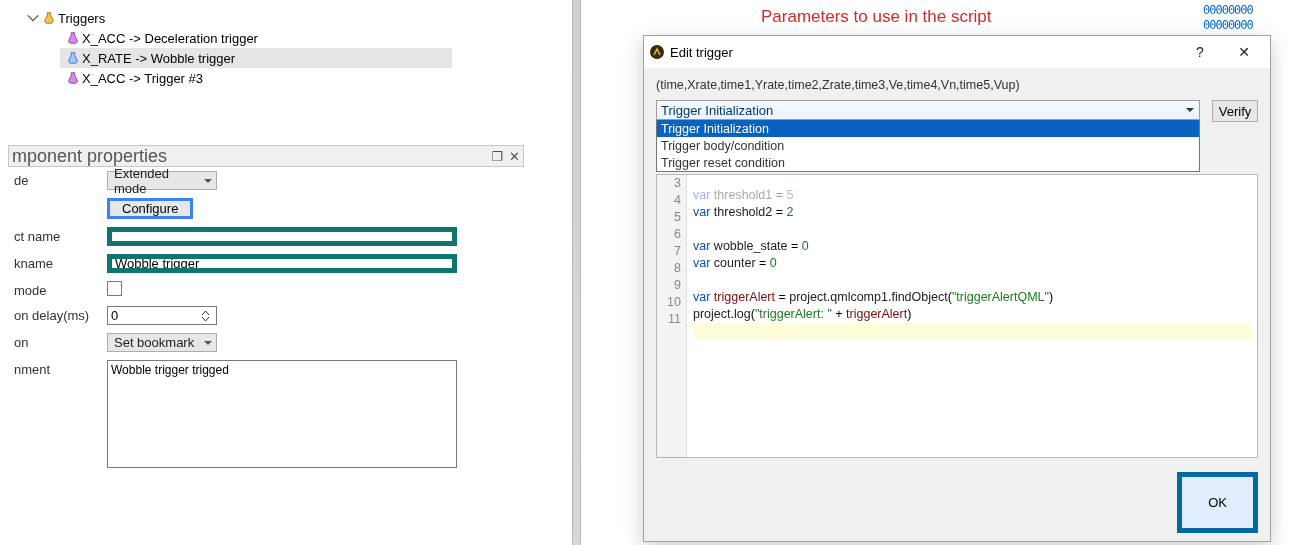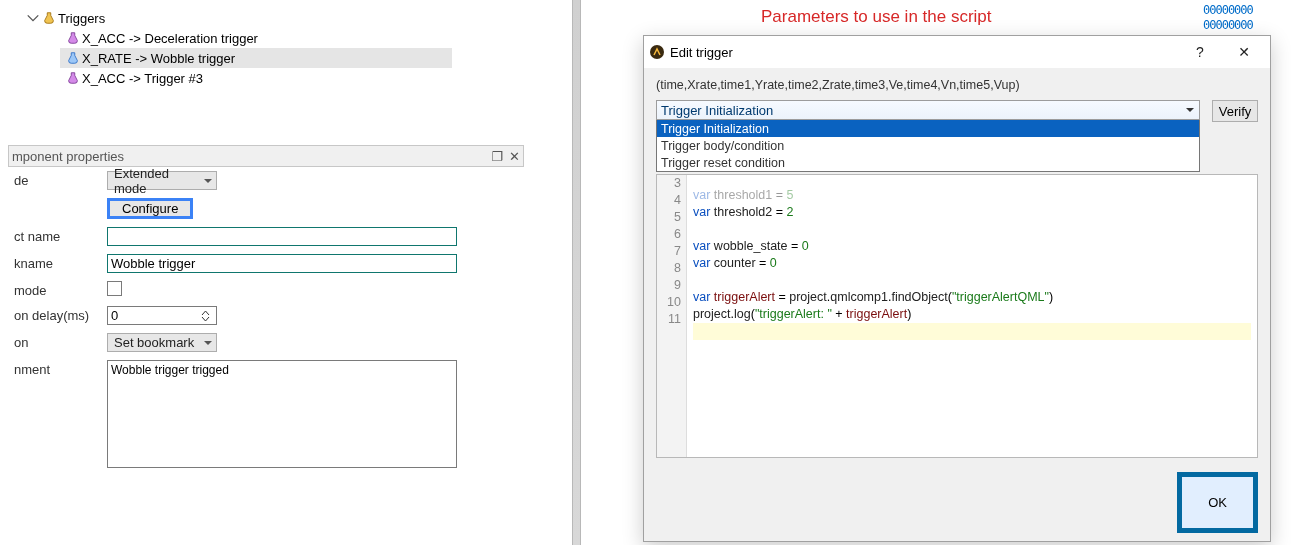--- a/index.html
+++ b/index.html
@@ -9,27 +9,27 @@
   .tree { position: absolute; left: 22px; top: 8px; width: 430px; color: #000; }
   .tree-row { display: flex; align-items: center; height: 20px; padding-left: 4px; white-space: nowrap; }
   .chev { display: inline-flex; width: 14px; justify-content: center; color: #555; }
   .folder-icon, .trigger-icon { width: 18px; display: inline-flex; justify-content: center; }
   .child-row { margin-left: 38px; }
   .sel { background: #e5e5e5; }
 
   .splitbar-v { position: absolute; top: 0; left: 572px; width: 9px; height: 100%; background: linear-gradient(#d0d0d0,#d8d8d8); border-left: 1px solid #b8b8b8; border-right: 1px solid #b8b8b8; }
 
   .pane-hd { position: absolute; left: 8px; top: 145px; width: 516px; height: 22px; display: flex; align-items: center; justify-content: space-between; background: #f0f0f0; border: 1px solid #c7c7c7; padding: 0 3px; }
-  .pane-hd .title { font-size: 13px; color: #555; }
+  .pane-hd .title { font-size: 18px; color: #555; }
   .hd-icons { display: flex; gap: 6px; color: #555; }
 
   .props { position: absolute; left: 8px; top: 167px; width: 516px; }
   .prow { display: flex; align-items: flex-start; padding: 4px 0 4px 6px; gap: 8px; }
   .plabel { width: 85px; color: #333; flex-shrink: 0; padding-top: 2px; }
-  .txt { border: 1px solid #0f766e; background: #fff; padding: 1px 3px; height: 19px; width: 350px; font-size: 13px; }
+  .txt { border: 5px solid #0f766e; background: #fff; padding: 1px 3px; height: 19px; width: 350px; font-size: 13px; }
   .selectlike { border: 1px solid #adadad; background: #e7e7e7; padding: 1px 18px 1px 6px; height: 19px; display: inline-flex; align-items: center; width: 110px; position: relative; color: #222; }
   .selectlike::after { content: ""; position: absolute; right: 4px; top: 7px; border: 4px solid transparent; border-top-color: #555; }
   .btn { border: 3px solid #3b82f6; background: #e7e7e7; padding: 2px 12px; height: 21px; display: inline-flex; align-items: center; justify-content: center; }
   .spin { border: 1px solid #7a7a7a; background: #fff; padding: 1px 3px; height: 19px; width: 110px; display: flex; align-items: center; justify-content: space-between; }
   .spin .arrows { width: 15px; display: flex; flex-direction: column; align-items: center; line-height: 5px; }
   .chk { width: 15px; height: 15px; border: 1px solid #7a7a7a; }
   .memo { border: 1px solid #7a7a7a; background: #fff; padding: 2px 3px; width: 350px; height: 108px; font-size: 12px; }
 
   
   .anno { position: absolute; color: #d72828; font-size: 17px; pointer-events: none; }

